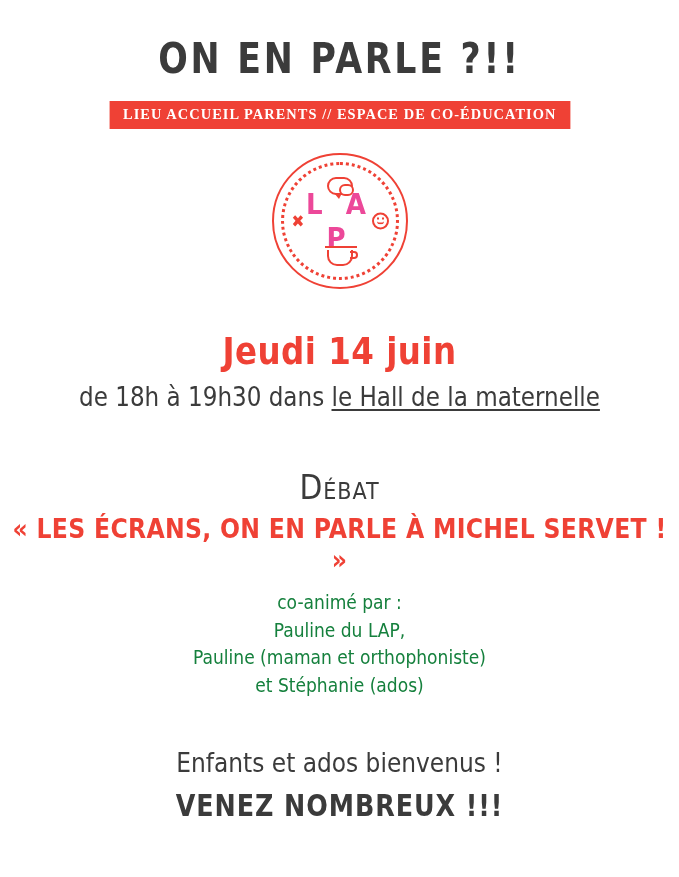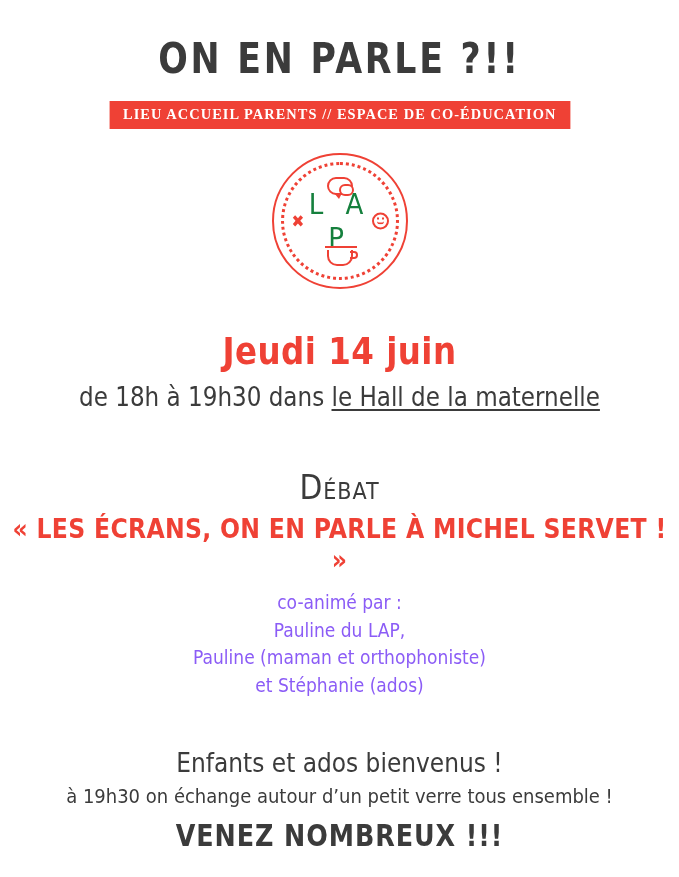--- a/index.html
+++ b/index.html
@@ -75,23 +75,23 @@
     border: 3px dotted #ef4135;
     border-radius: 50%;
     box-sizing: border-box;
   }
   .logo .lap-text {
     position: absolute;
     top: 50%;
     left: 50%;
     transform: translate(-50%, -50%);
     font-size: 29px;
-    font-weight: normal;
+    font-weight: bold;
     letter-spacing: 7px;
-    color: #15803d;
+    color: #ec4899;
   }
   .logo .bubble {
     position: absolute;
     top: 24px;
     left: 50%;
     transform: translateX(-50%);
     width: 26px;
     height: 18px;
     border: 2px solid #ef4135;
     border-radius: 9px;
@@ -223,21 +223,21 @@
     font-size: 27px;
     color: #ef4135;
     font-weight: bold;
     letter-spacing: 0.3px;
     transform: scaleX(0.97);
   }
   .coanim {
     margin-top: 14px;
     font-size: 19px;
     line-height: 1.45;
-    color: #8b5cf6;
+    color: #15803d;
   }
 
   
   .welcome {
     margin-top: 48px;
     font-size: 27px;
     color: #3b3b3b;
     transform: scaleX(0.96);
   }
   .drink {
@@ -289,16 +289,15 @@
   <div class="theme">« LES ÉCRANS, ON EN PARLE À MICHEL SERVET ! »</div>
 
   <div class="coanim">
     <div>co-animé par :</div>
     <div>Pauline du LAP,</div>
     <div>Pauline (maman et orthophoniste)</div>
     <div>et  Stéphanie (ados)</div>
   </div>
 
   <div class="welcome">Enfants et ados bienvenus !</div>
-  <div class="drink">à 19h30 on échange autour d’un petit verre tous ensemble !</div>
   <div class="come">VENEZ NOMBREUX !!!</div>
 
 </div>
 
 </body></html>

